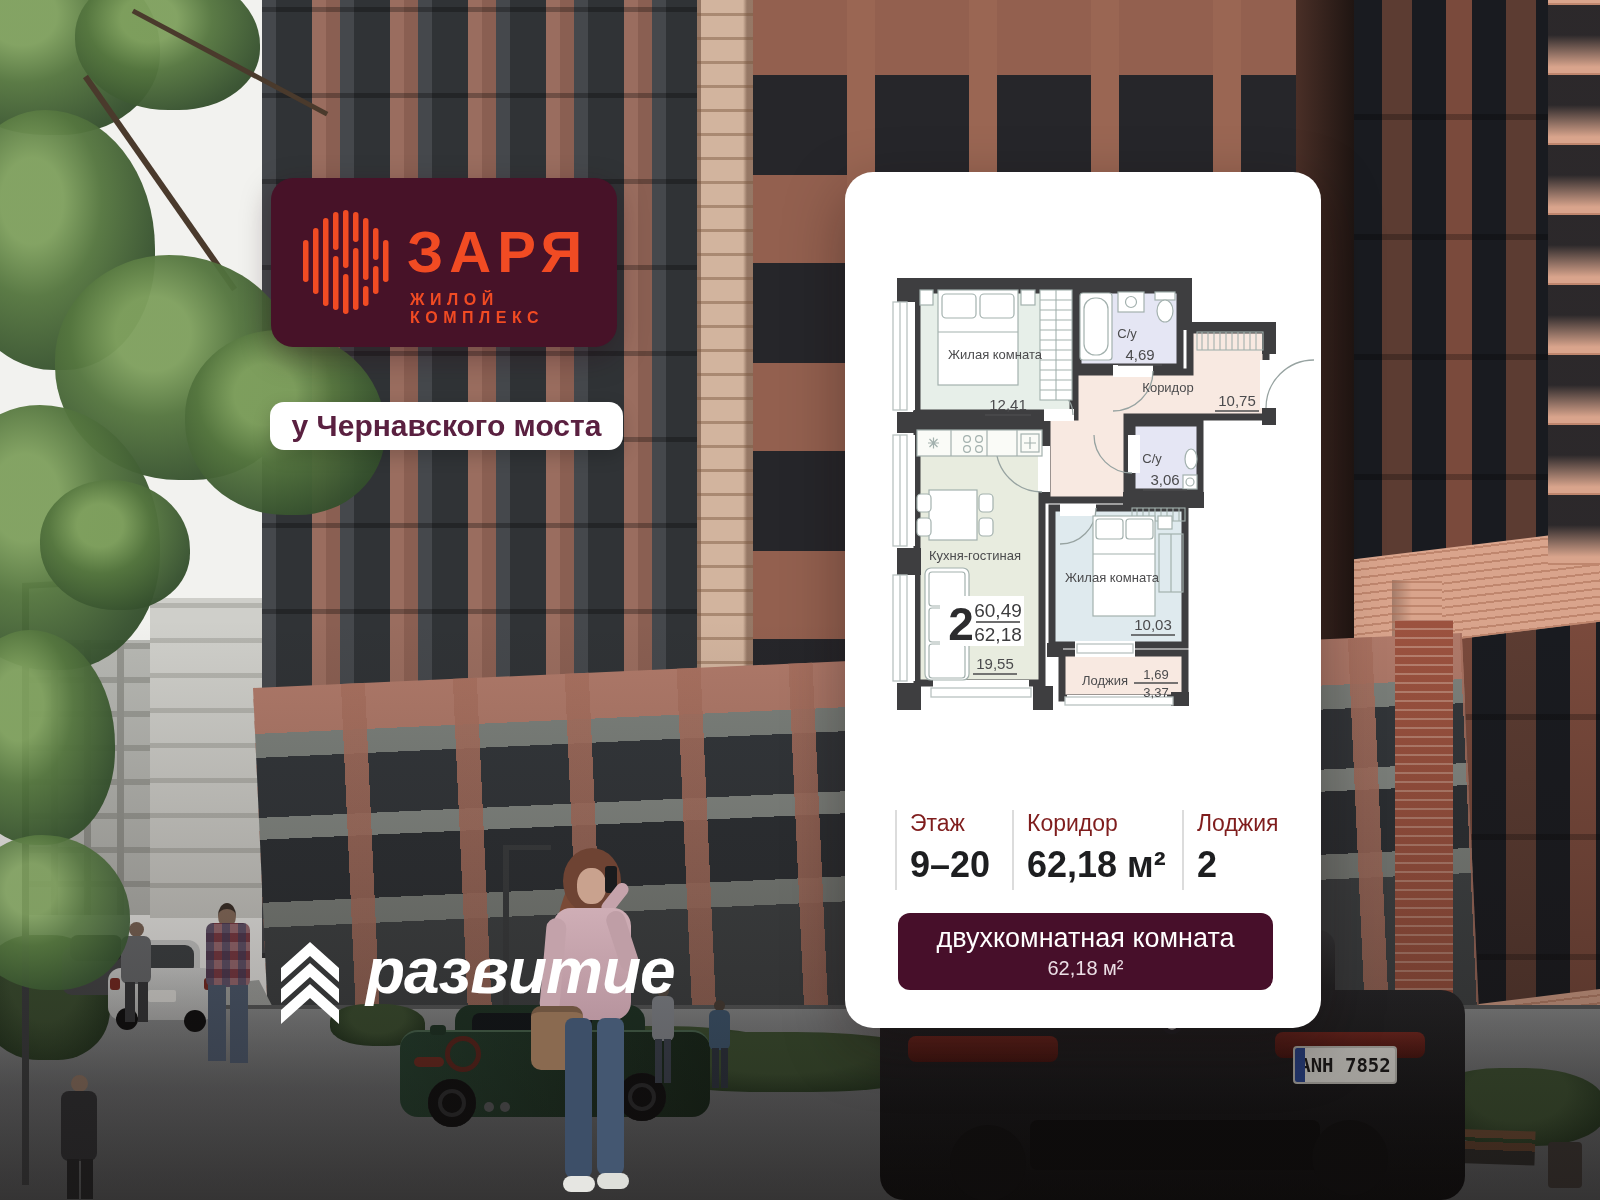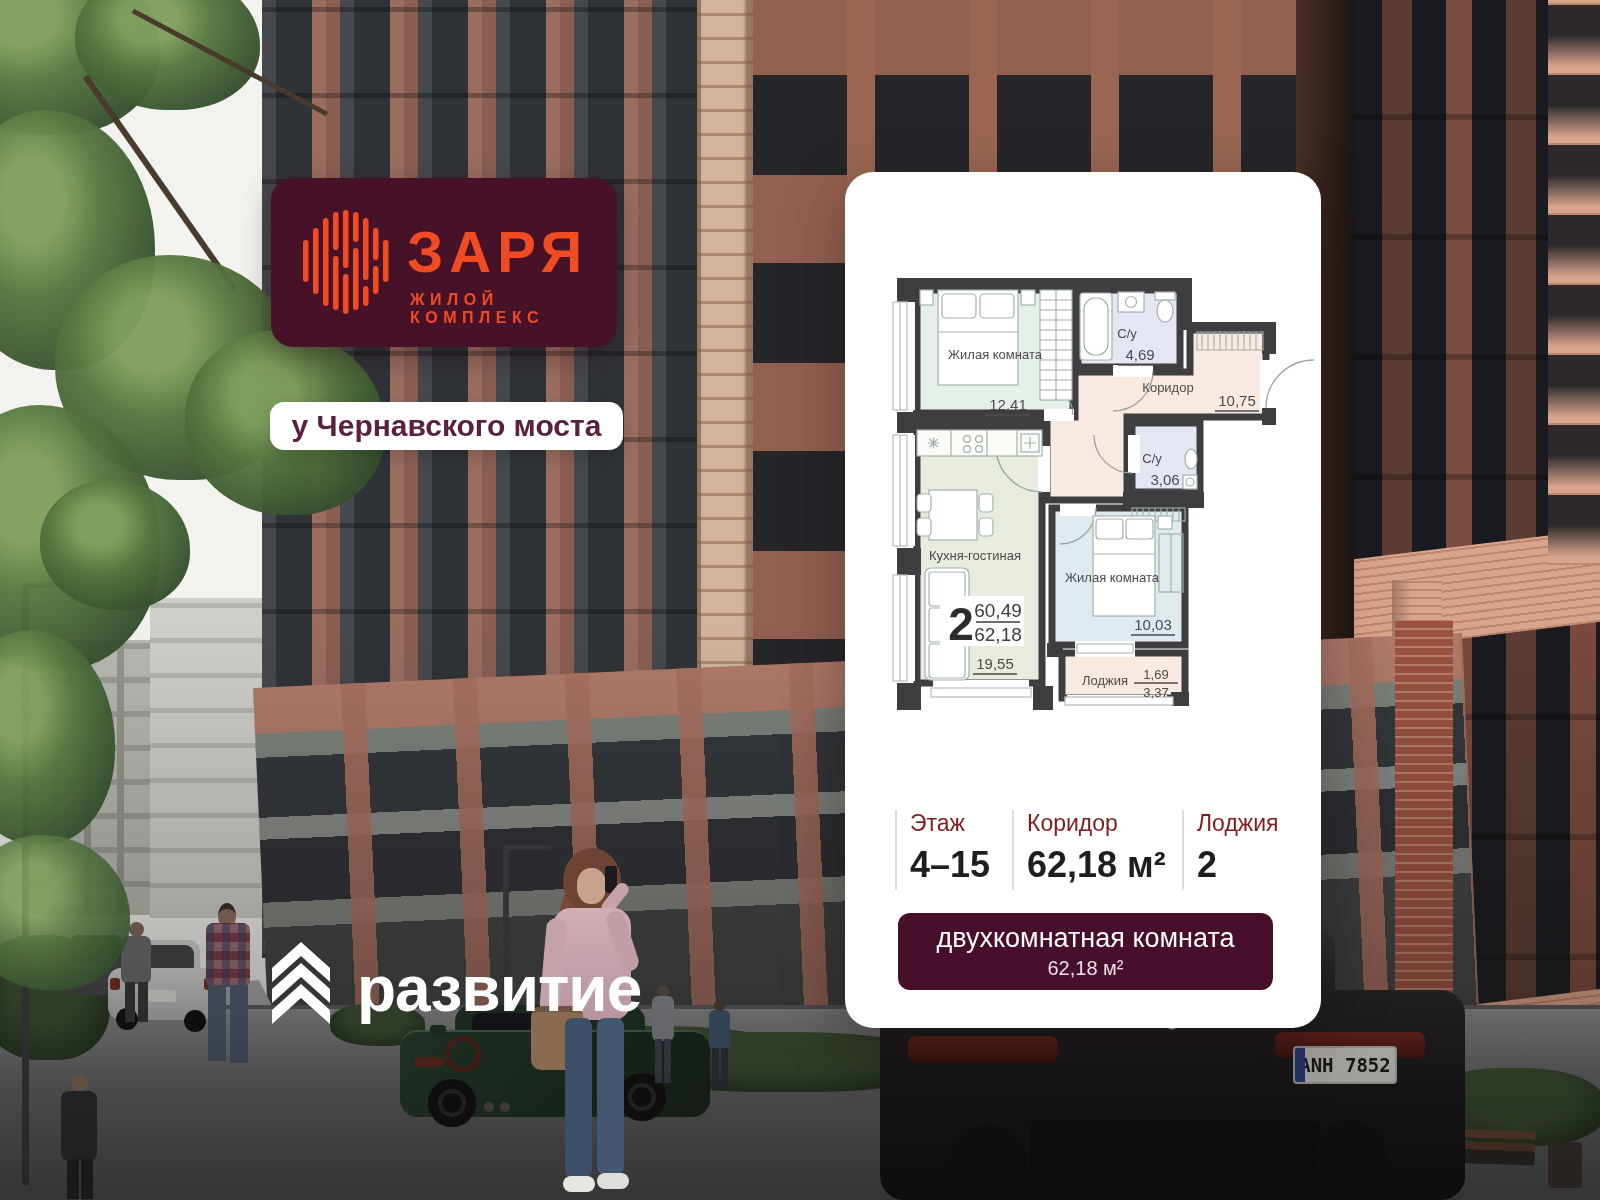--- a/index.html
+++ b/index.html
@@ -68,21 +68,21 @@
     background:linear-gradient(180deg,rgba(25,18,16,0) 0,rgba(25,18,16,.20) 45%,rgba(18,12,10,.45) 100%);}
 
   
   .logo-card{left:271px;top:178px;width:346px;height:169px;border-radius:22px;background:#471228;
     box-shadow:0 10px 30px rgba(40,10,20,.35);z-index:20;}
   .zarya{position:absolute;left:136px;top:40px;color:#f14b23;font-size:58px;font-weight:600;letter-spacing:6px;}
   .zarya-sub{position:absolute;left:139px;top:113px;color:#f14b23;font-size:16px;font-weight:600;letter-spacing:5.5px;}
   .loc-badge{left:270px;top:402px;width:353px;height:48px;border-radius:14px;background:#fff;z-index:20;
     display:flex;align-items:center;justify-content:center;color:#5a2040;font-size:30px;font-weight:700;
     box-shadow:0 6px 18px rgba(0,0,0,.18);}
-  .dev-logo{left:269px;top:934px;z-index:20;display:flex;align-items:flex-end;}
+  .dev-logo{left:278px;top:934px;z-index:20;display:flex;align-items:flex-start;font-style:italic;}
   .dev-text{color:#fff;font-size:64px;font-weight:700;letter-spacing:-1px;margin-left:24px;}
 
   
   .card{left:845px;top:172px;width:476px;height:856px;background:#fff;border-radius:28px;z-index:20;
     box-shadow:0 20px 60px rgba(20,10,10,.35);}
   .plan-svg{position:absolute;left:42px;top:98px;}
   .stat-col{position:absolute;top:638px;height:80px;border-left:2px solid #dcdcdc;padding-left:13px;}
   .stat-label{color:#7f1d1d;font-size:23px;}
   .stat-value{color:#1d1e20;font-size:36px;font-weight:700;margin-top:7px;}
   .foot-badge{position:absolute;left:53px;top:741px;width:375px;height:77px;border-radius:12px;background:#470f2a;
@@ -426,21 +426,21 @@
         <line x1="328" y1="141" x2="372" y2="141"></line>
         <line x1="256" y1="220" x2="300" y2="220"></line>
         <line x1="86" y1="404" x2="130" y2="404"></line>
         <line x1="244" y1="365" x2="288" y2="365"></line>
         <line x1="247" y1="413" x2="291" y2="413"></line>
       </g>
     </svg>
 
     <div class="stat-col" style="left:50px;width:110px;">
       <div class="stat-label">Этаж</div>
-      <div class="stat-value">4–15</div>
+      <div class="stat-value">9–20</div>
     </div>
     <div class="stat-col" style="left:167px;width:163px;">
       <div class="stat-label">Коридор</div>
       <div class="stat-value">62,18 м²</div>
     </div>
     <div class="stat-col" style="left:337px;width:100px;">
       <div class="stat-label">Лоджия</div>
       <div class="stat-value">2</div>
     </div>
 

